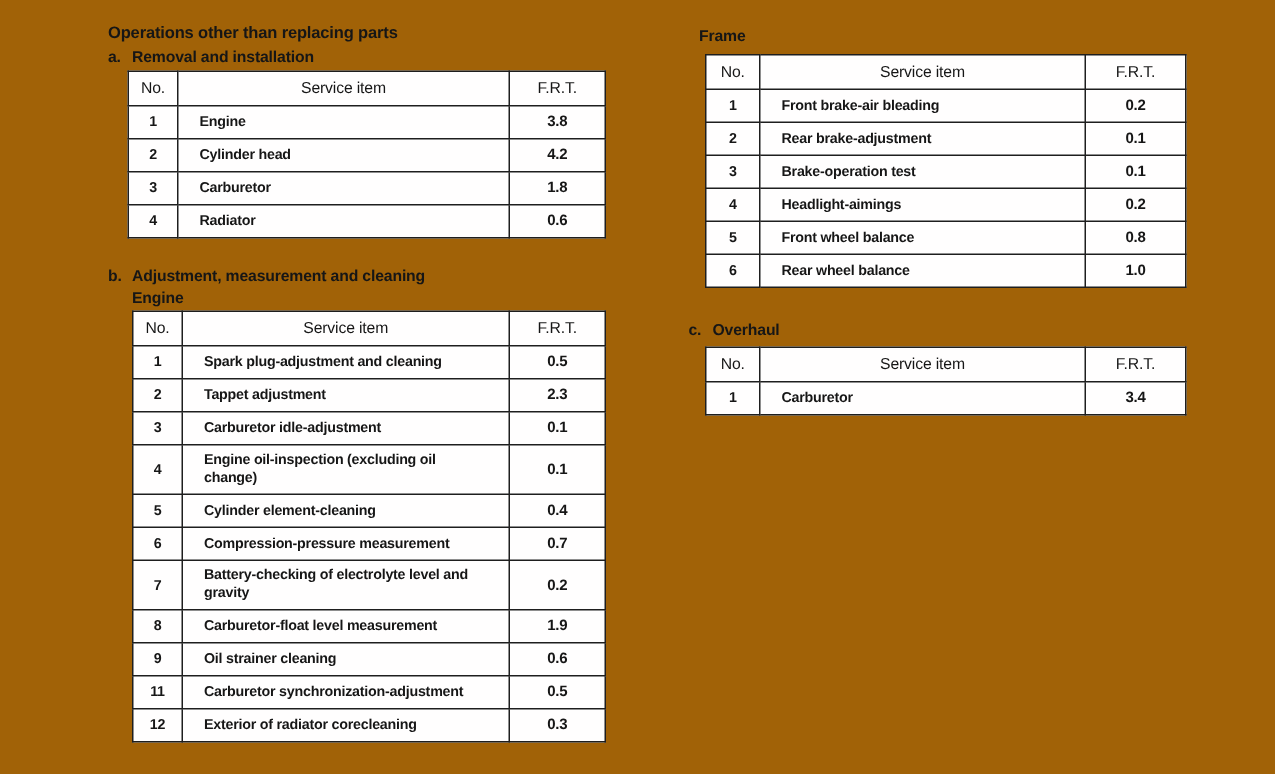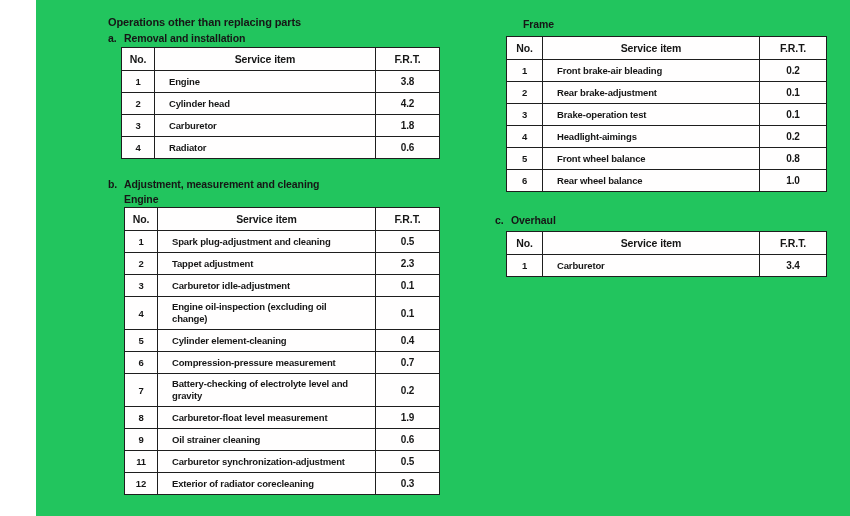--- a/index.html
+++ b/index.html
@@ -11,22 +11,21 @@
     height: 516px;
     background: #ffffff;
     font-family: "Liberation Sans", sans-serif;
     color: #161616;
     position: relative;
     overflow: hidden;
   }
   .sheet {
     position: absolute;
     inset: 0;
-    background: #22c55e;
-    margin-left: 36px;
+    background: #a16207;
   }
   .abs { position: absolute; }
 
   .doc-title {
     font-size: 11px;
     font-weight: 700;
     letter-spacing: -0.1px;
   }
   .sec-line {
     font-size: 10.5px;
@@ -49,21 +48,21 @@
     border-collapse: collapse;
     table-layout: fixed;
     background: #fffefe;
   }
   .frt-table th, .frt-table td {
     border: 1.5px solid #1e1e1e;
     vertical-align: middle;
   }
   .frt-table th {
     font-size: 10.5px;
-    font-weight: 700;
+    font-weight: 400;
     text-align: center;
     padding: 4px 2px;
     height: 14px;
     letter-spacing: -0.1px;
   }
   .frt-table td {
     font-size: 9.5px;
     font-weight: 700;
     padding: 4px 2px;
     height: 13px;
@@ -200,21 +199,21 @@
           <td class="frt">0.5</td>
         </tr>
         <tr>
           <td class="no">12</td>
           <td class="item">Exterior of radiator corecleaning</td>
           <td class="frt">0.3</td>
         </tr>
       </tbody>
   </table>
 
-  <div class="abs sub-heading" style="left:487px; top:18px;">Frame</div>
+  <div class="abs sub-heading" style="left:466px; top:18px;">Frame</div>
 
   <table class="frt-table abs" style="left:470px; top:36px; width:320px;">
     <colgroup>
         <col style="width:36px">
         <col style="width:217px">
         <col style="width:67px">
       </colgroup>
     <thead>
       <tr>
         <th>No.</th>

